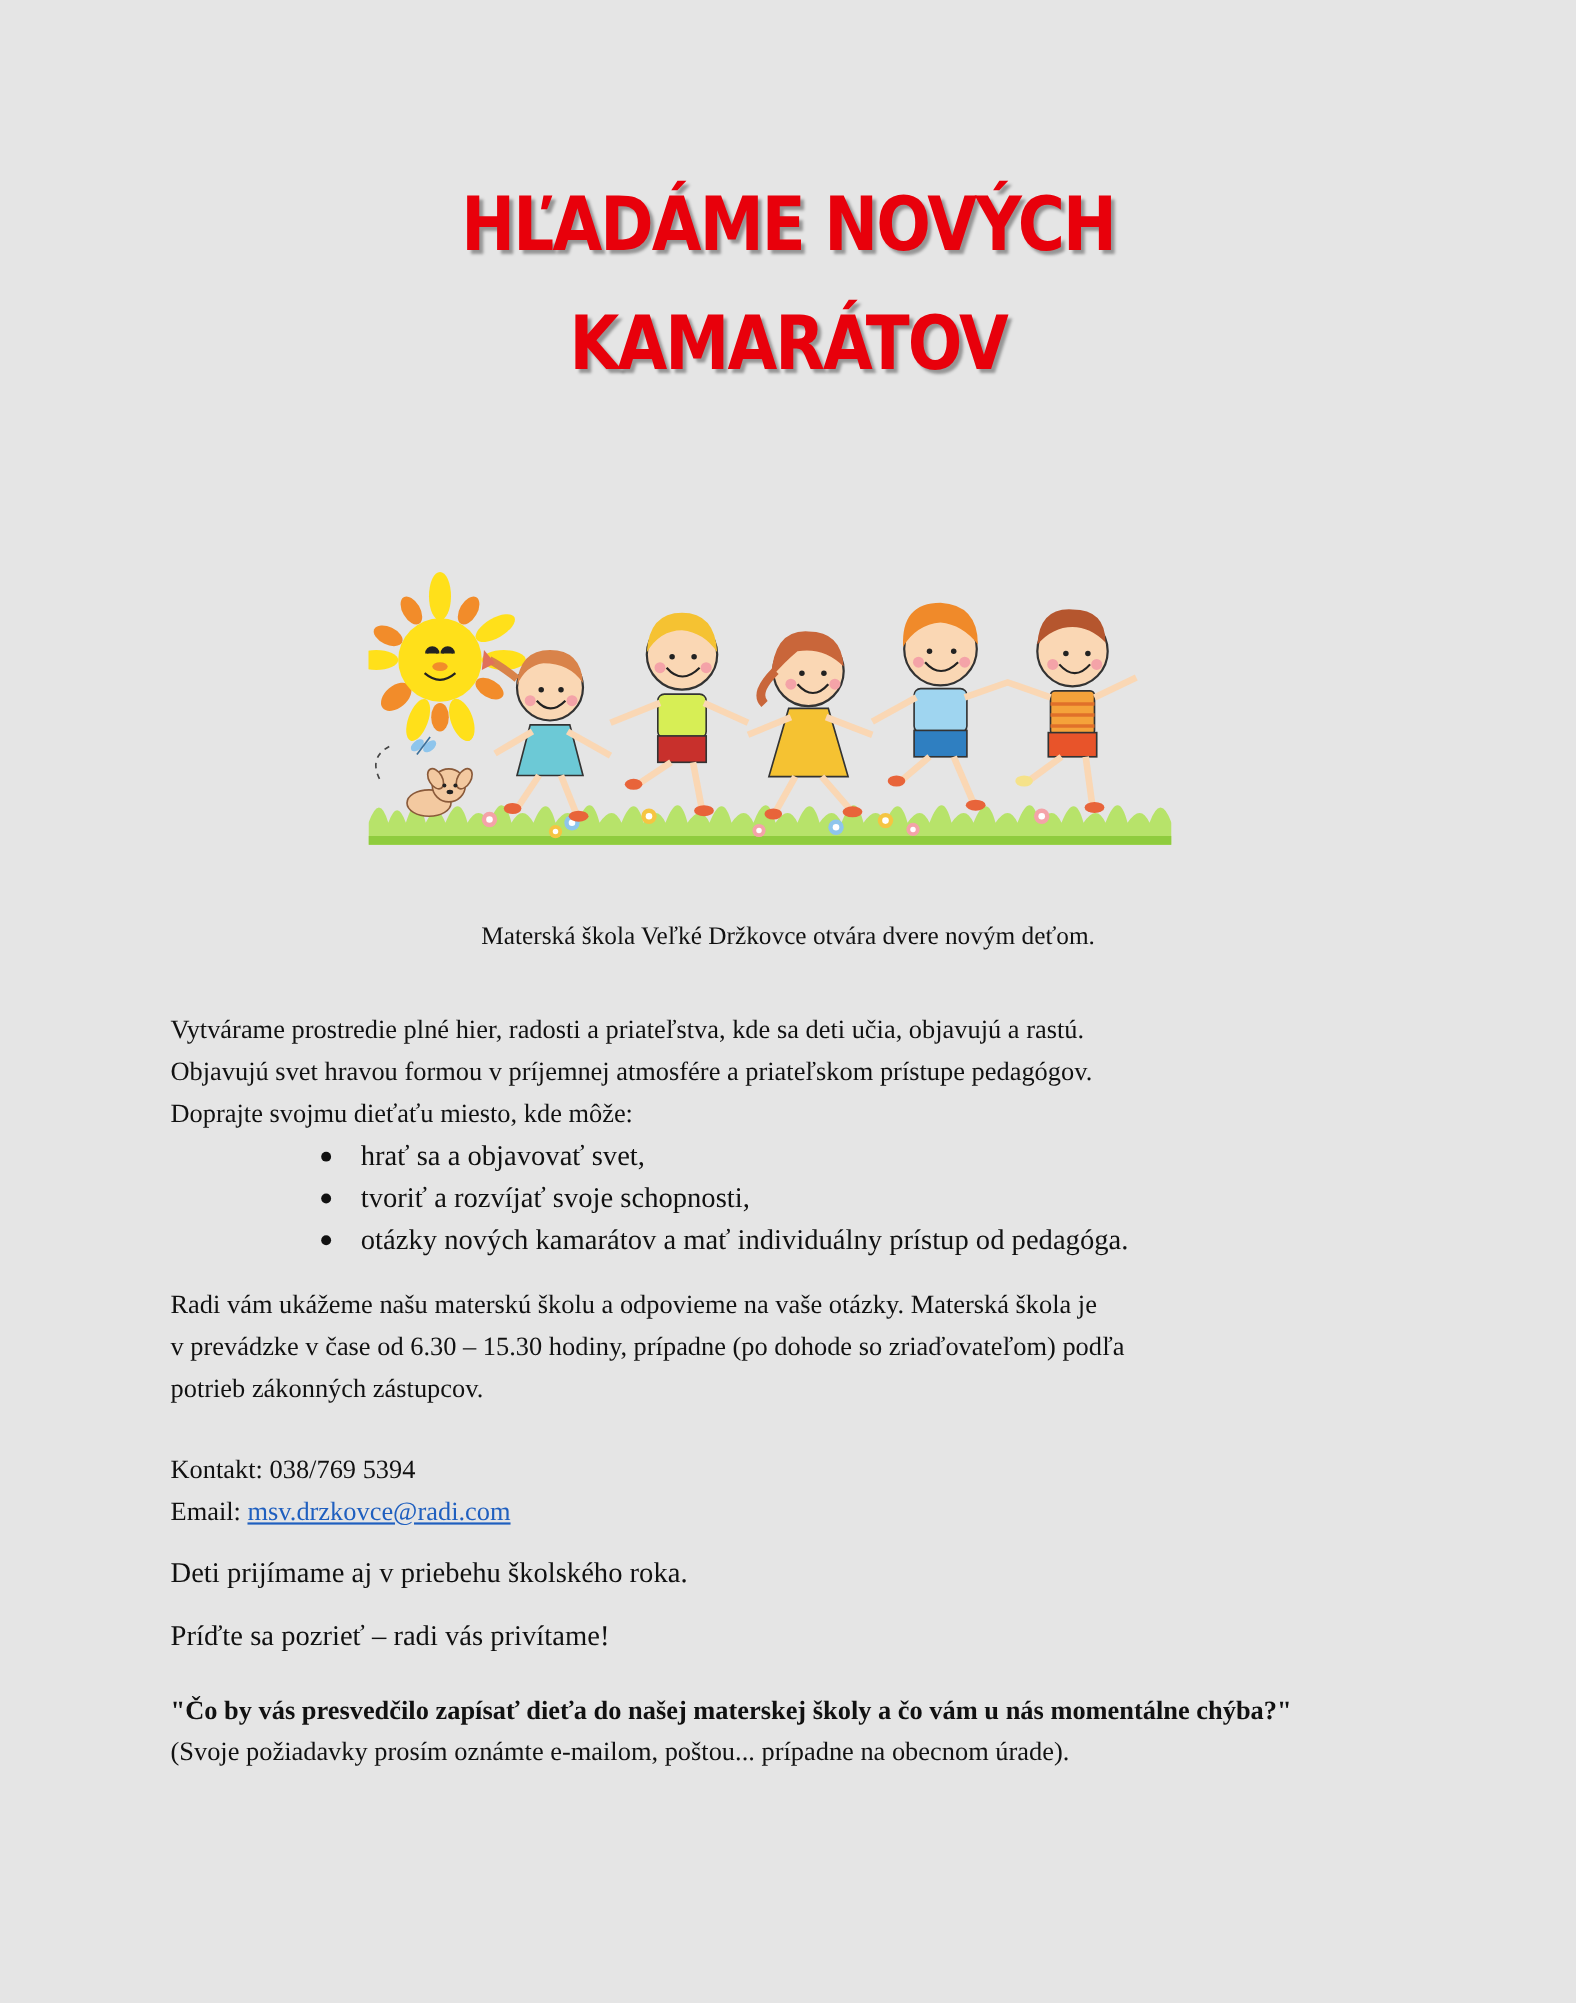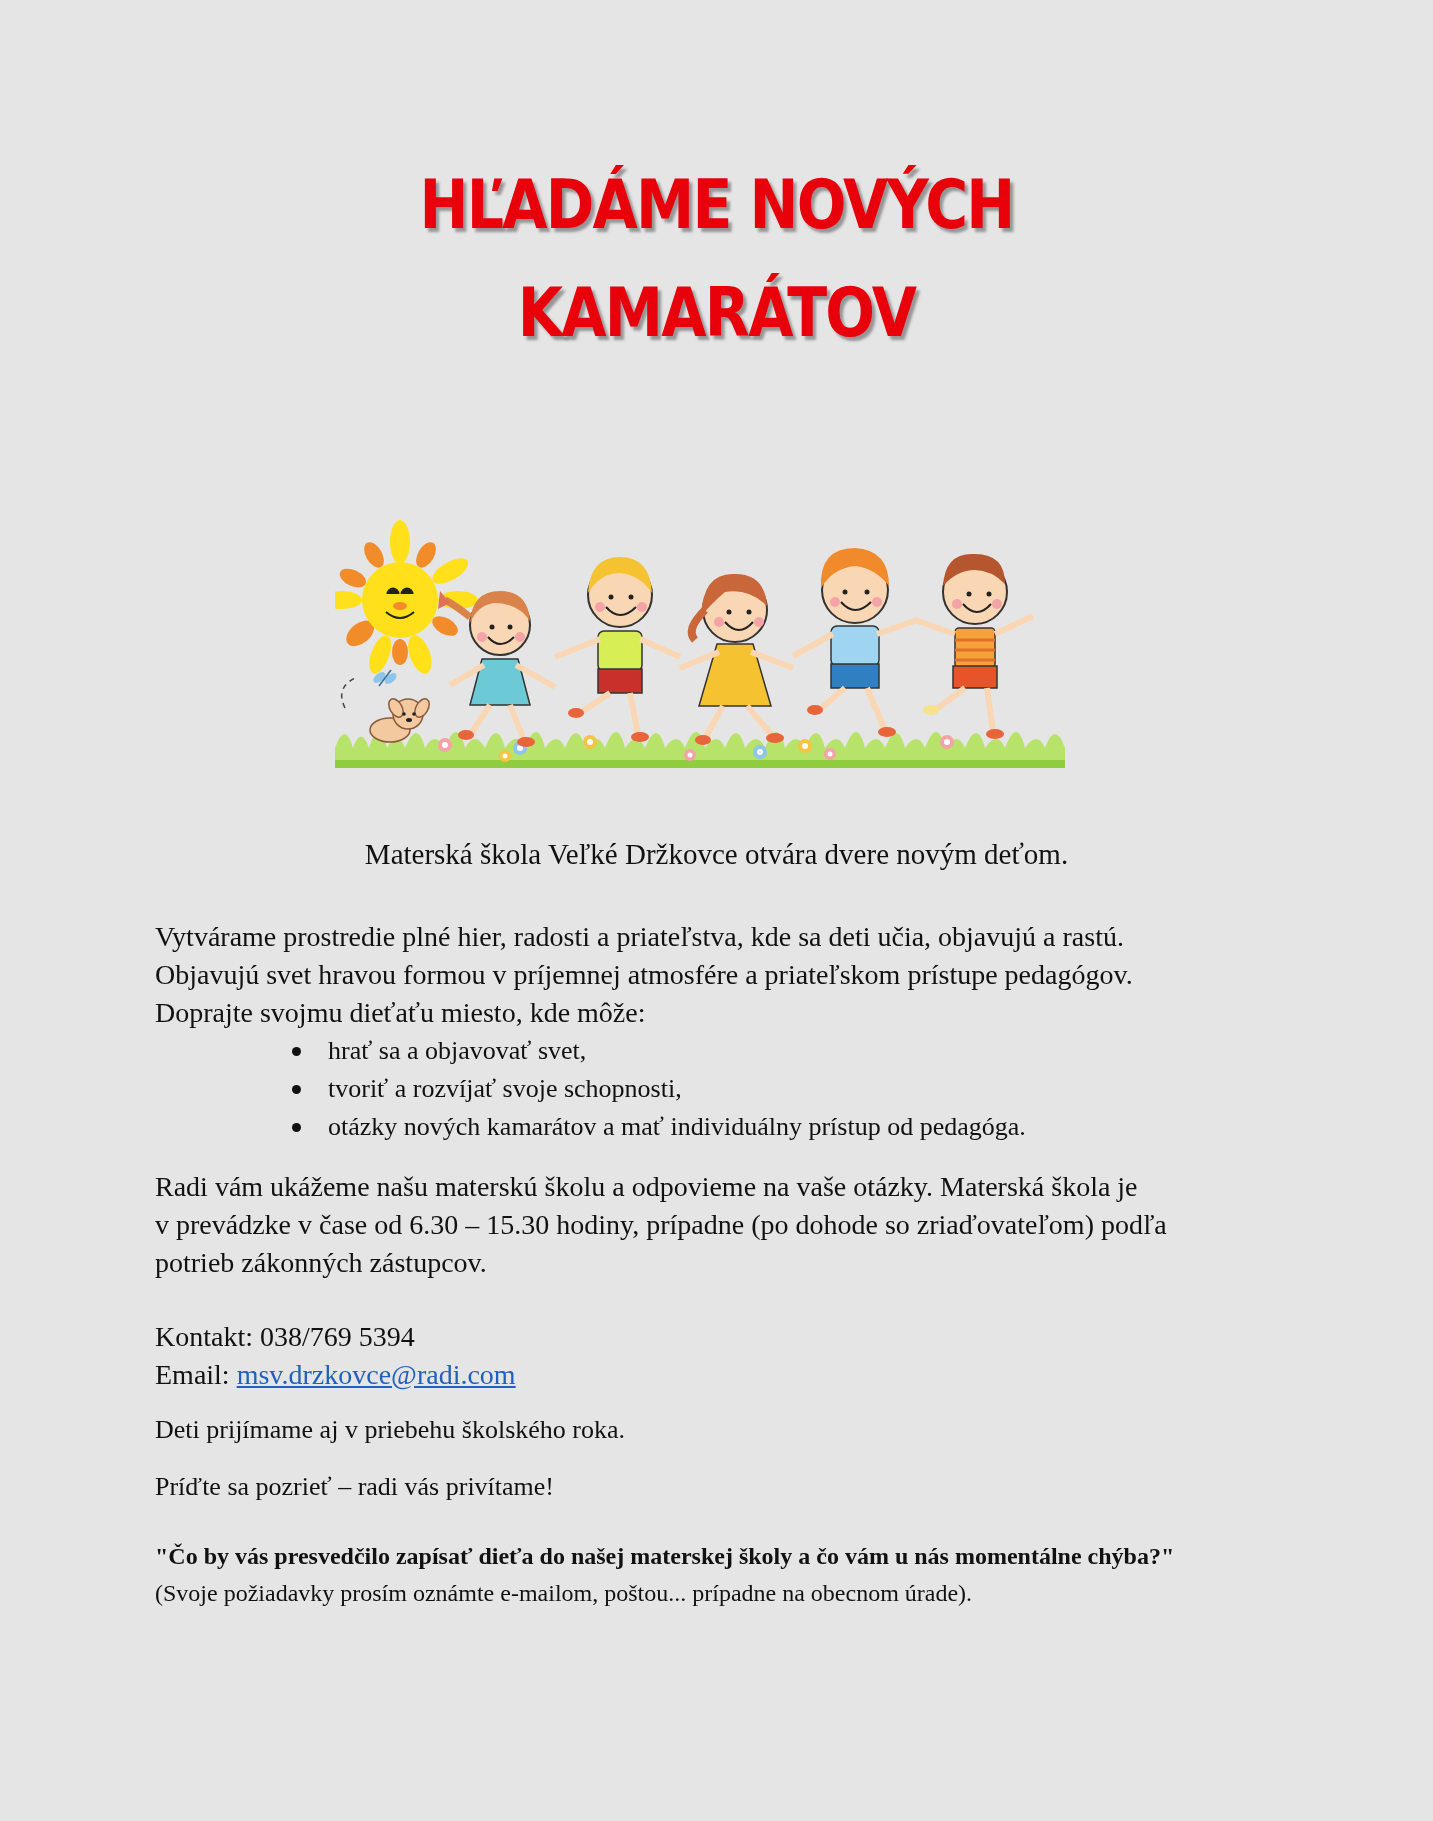--- a/index.html
+++ b/index.html
@@ -16,24 +16,24 @@
   }
   .title.l1 { top: 165px; }
   .title.l2 { top: 273px; }
 
   .illustration { position: absolute; left: 335px; top: 520px; width: 730px; height: 260px; }
 
   .serif { font-family: "Liberation Serif", serif; color: #111; }
 
   .subtitle {
     position: absolute; left: 0; width: 1433px; top: 838px; text-align: center;
-    font-size: 29px; margin: 0;
+    font-size: 23px; margin: 0;
   }
 
-  .body-block { position: absolute; left: 155px; font-size: 28px; line-height: 38px; margin: 0; }
+  .body-block { position: absolute; left: 155px; font-size: 24px; line-height: 38px; margin: 0; }
   .body-block p { margin: 0; white-space: nowrap; }
 
   .intro { top: 918px; }
   .bullets { position: absolute; left: 290px; top: 1032px; margin: 0; padding: 0; list-style: none; font-size: 26px; }
   .bullets li { position: relative; height: 38px; line-height: 38px; padding-left: 38px; white-space: nowrap; }
   .bullets li .dot { position: absolute; left: 2px; top: 15px; width: 9px; height: 9px; border-radius: 50%; background: #111; }
 
   .hours { top: 1168px; }
   .contact { top: 1318px; }
   .email-link { color: #1f5fbf; text-decoration: underline; }

